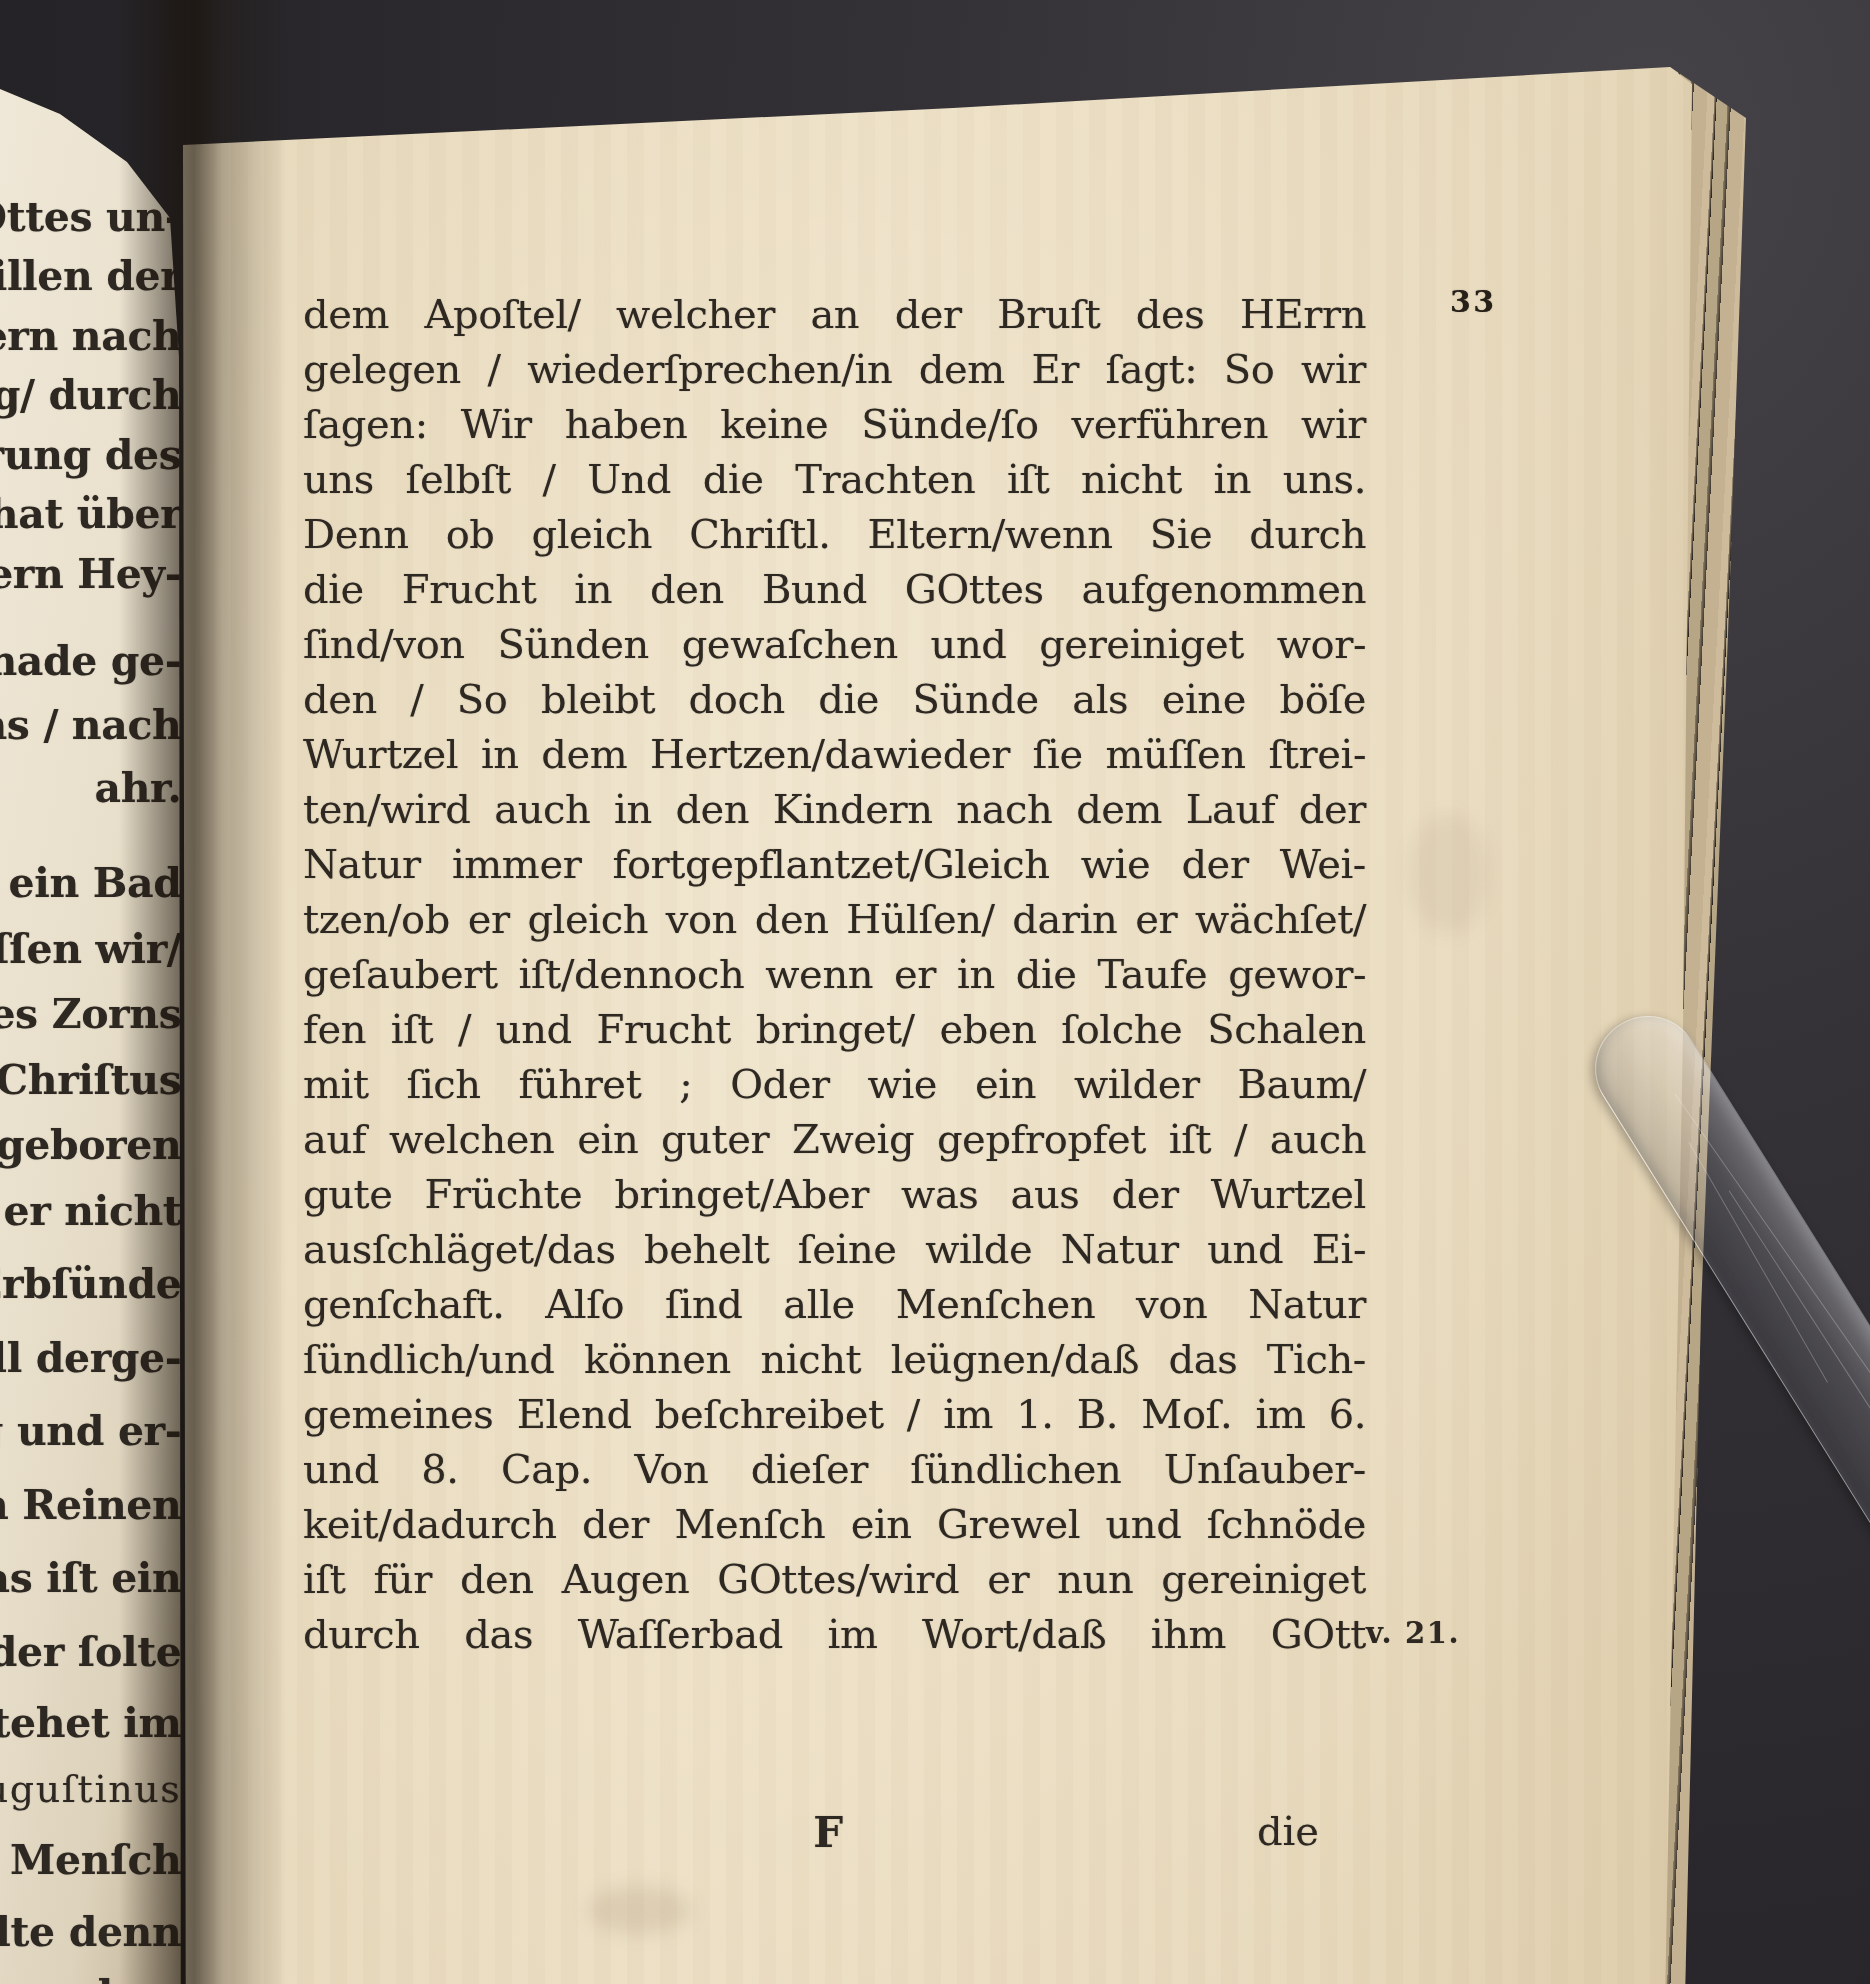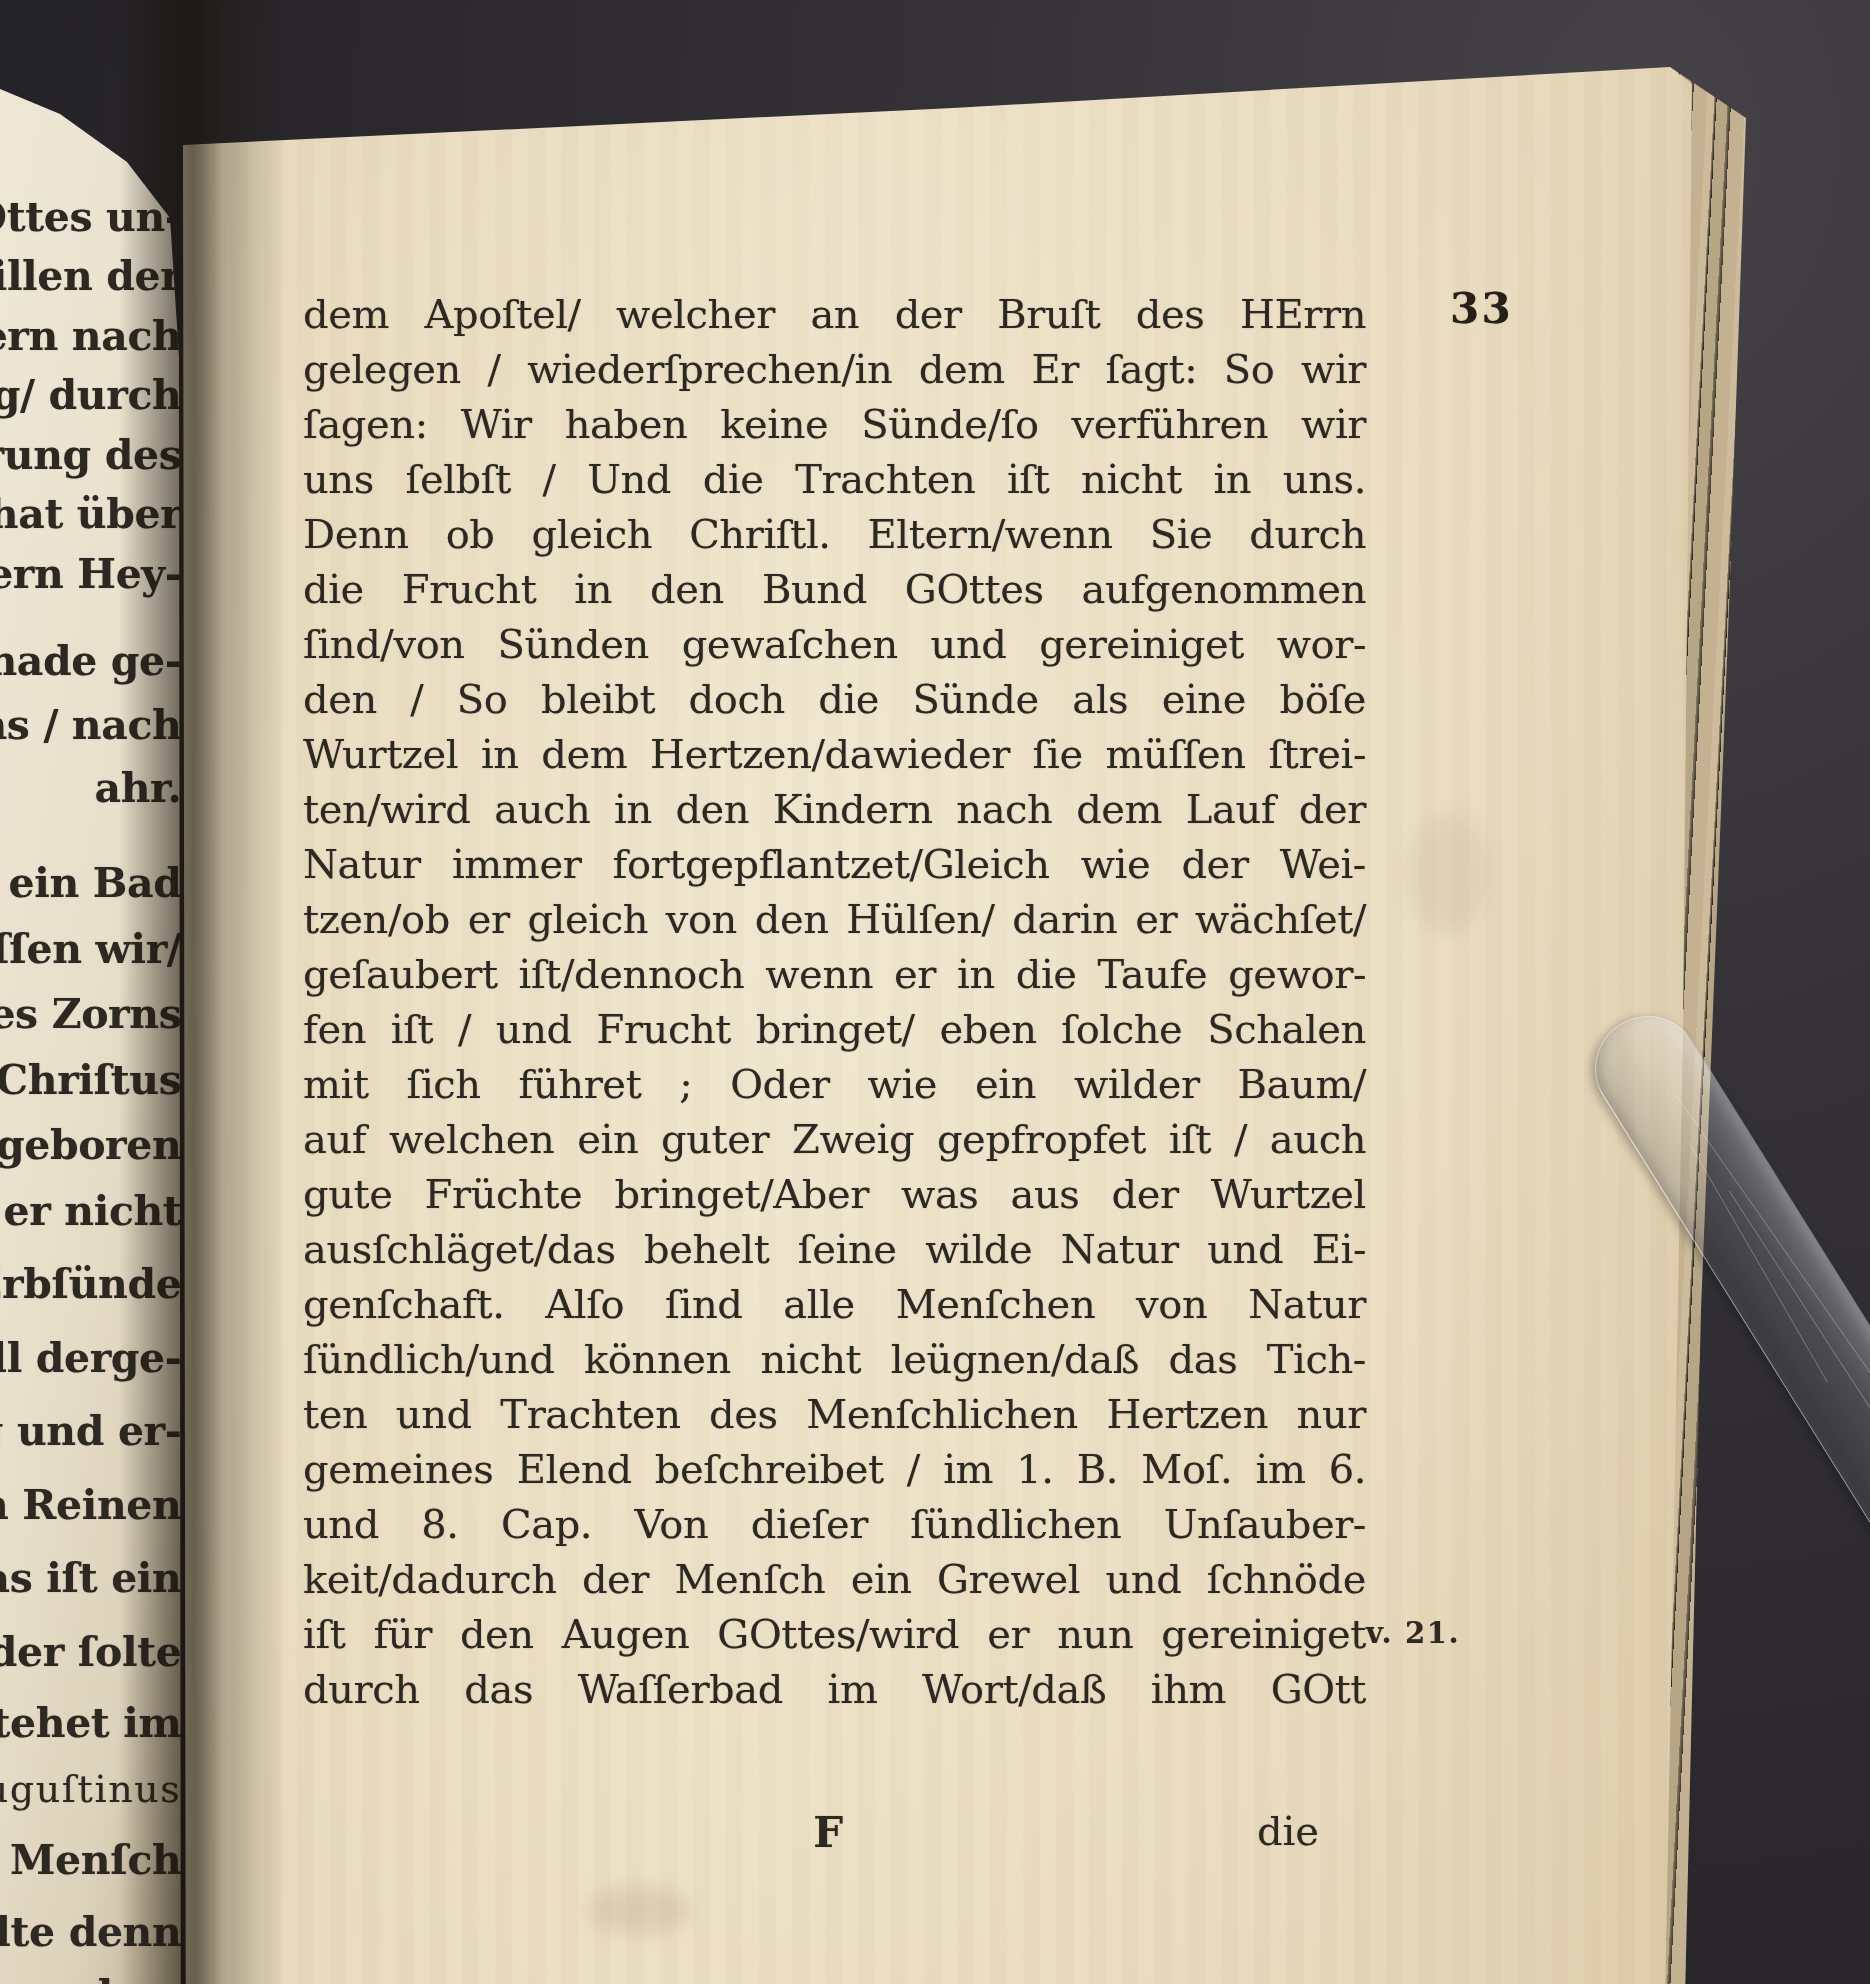--- a/index.html
+++ b/index.html
@@ -73,21 +73,21 @@
   }
   #signature-mark{
     position:absolute;left:48%;font-size:42px;font-weight:bold;
     text-shadow:0 0 1.2px rgba(42,34,24,.38);
   }
   #catchword{
     position:absolute;right:47px;font-size:40px;font-weight:normal;
     text-shadow:0 0 1.2px rgba(42,34,24,.38);
   }
   #page-number{
-    left:1450px;top:284px;z-index:4;font-size:42px;font-weight:bold;color:#262019;
+    left:1450px;top:284px;z-index:4;font-size:30px;font-weight:bold;color:#262019;
     letter-spacing:2.4px;text-shadow:0 0 1.2px rgba(42,34,24,.4);text-align:right;
   }
   #marginal-note{
     left:1366px;top:1616px;z-index:4;font-size:29px;font-weight:bold;
     color:#2e2822;letter-spacing:1.6px;text-shadow:0 0 0.8px rgba(42,34,24,.4);
   }
 
   
   .stain{border-radius:50%;filter:blur(8.7px);z-index:4;pointer-events:none;}
   #stain1{left:588px;top:1886px;width:103px;height:48px;background:rgba(110,85,50,.12);}
@@ -162,21 +162,20 @@
     <div class="text-line">Natur immer fortgepflantzet/Gleich wie der Wei-</div>
     <div class="text-line">tzen/ob er gleich von den Hülſen/ darin er wächſet/</div>
     <div class="text-line">geſaubert iſt/dennoch wenn er in die Taufe gewor-</div>
     <div class="text-line">fen iſt / und Frucht bringet/ eben ſolche Schalen</div>
     <div class="text-line">mit ſich führet ;   Oder wie ein wilder Baum/</div>
     <div class="text-line">auf welchen ein guter Zweig gepfropfet iſt / auch</div>
     <div class="text-line">gute Früchte bringet/Aber was aus der Wurtzel</div>
     <div class="text-line">ausſchläget/das behelt ſeine wilde Natur und Ei-</div>
     <div class="text-line">genſchaft.  Alſo ſind alle Menſchen von Natur</div>
     <div class="text-line">ſündlich/und können nicht leügnen/daß das Tich-</div>
-    <div class="text-line">ten und Trachten des Menſchlichen Hertzen nur</div>
     <div class="text-line">gemeines Elend beſchreibet / im 1. B. Moſ. im 6.</div>
     <div class="text-line">und 8. Cap.   Von dieſer ſündlichen Unſauber-</div>
     <div class="text-line">keit/dadurch der Menſch ein Grewel und ſchnöde</div>
     <div class="text-line">iſt für den Augen GOttes/wird er nun gereiniget</div>
     <div class="text-line">durch das Waſſerbad im Wort/daß ihm GOtt</div>
   </div>
 
 <div id="marginal-note" class="abs">v. 21.</div>
 
 <div id="sig-row" class="abs">

